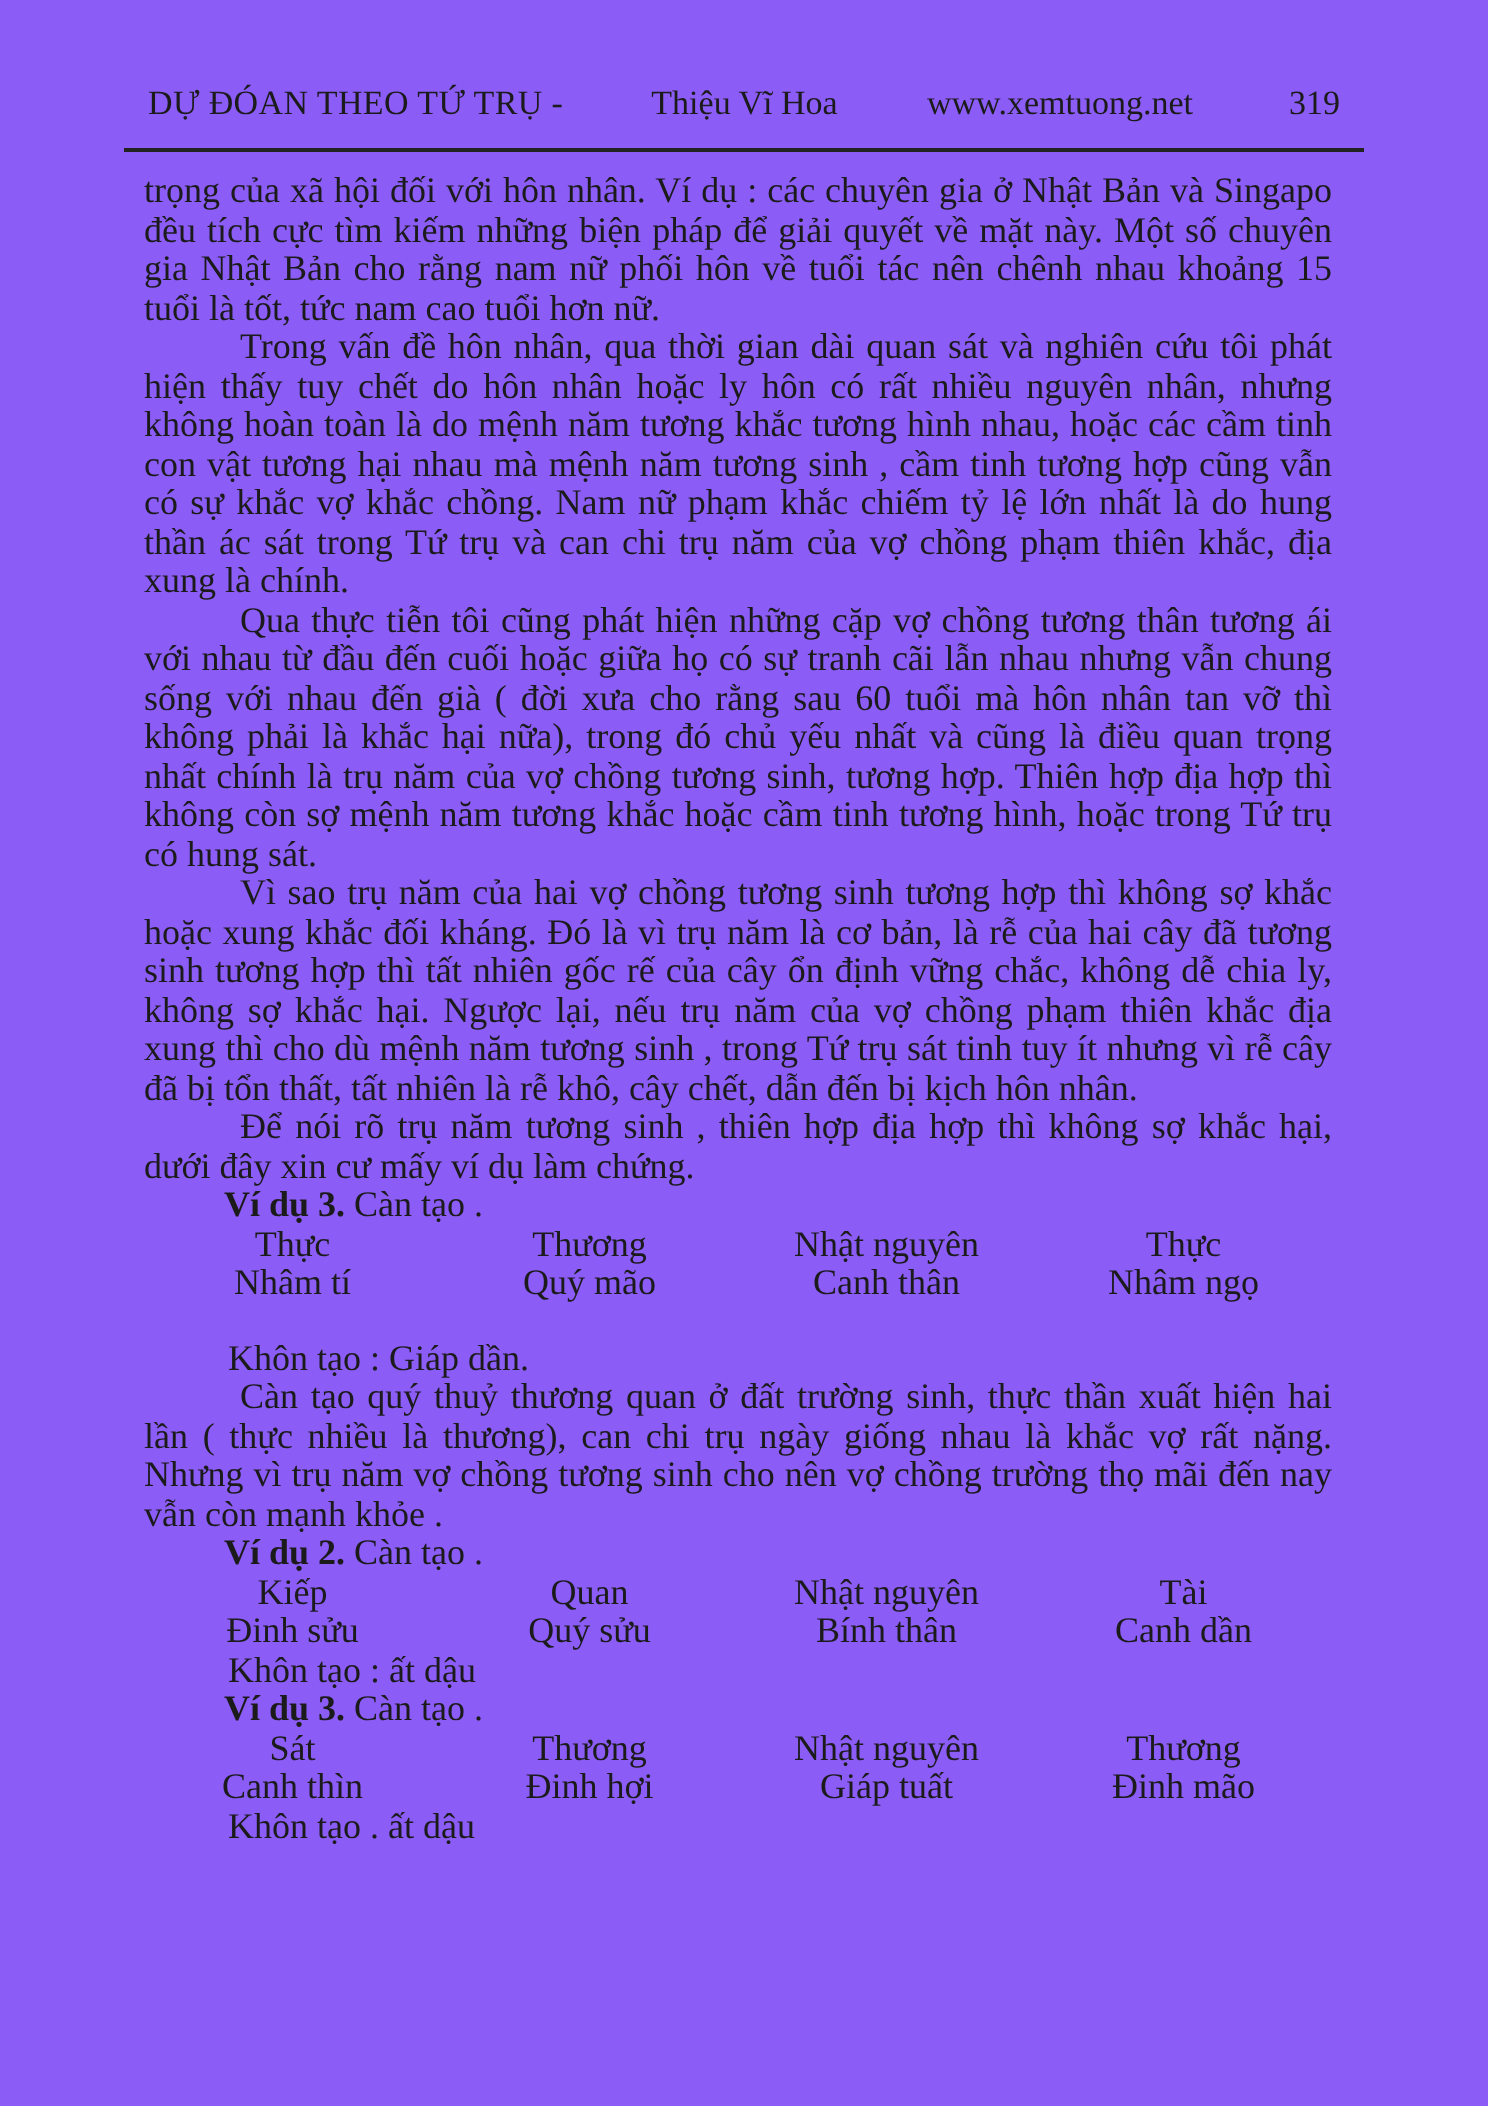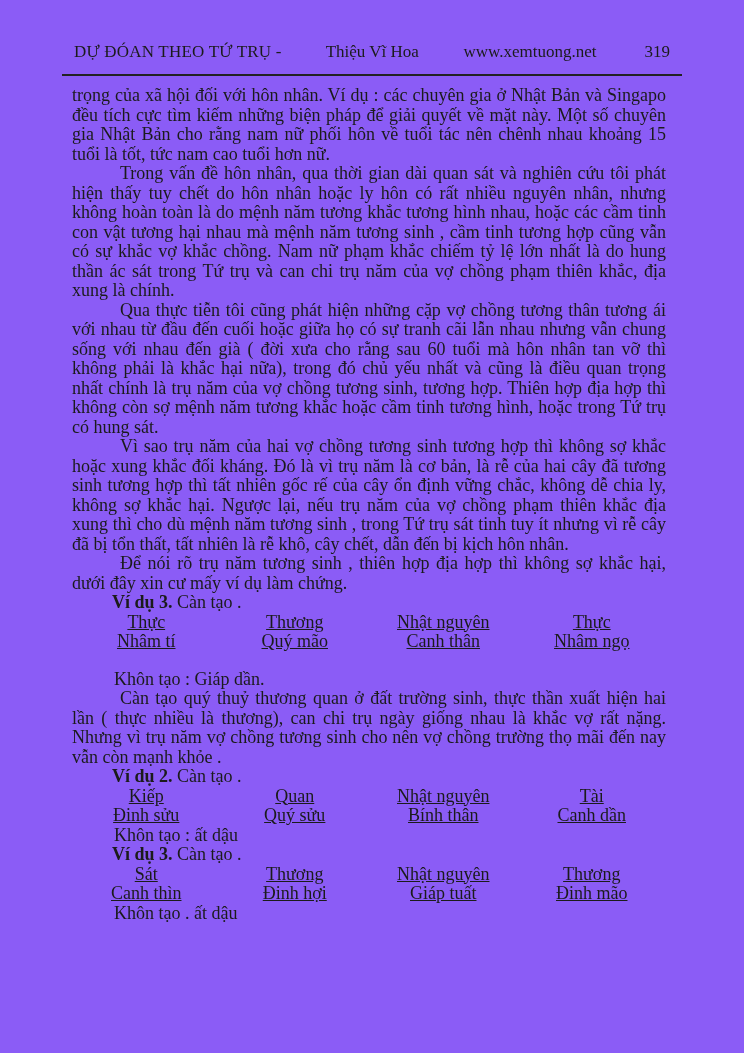--- a/index.html
+++ b/index.html
@@ -41,21 +41,21 @@
   }
   p{margin:0;}
   .indent{text-indent:48px;}
   .ex-title{text-indent:40px;text-align:left;}
   .ex-title .lbl{font-weight:bold;}
   .row4{
     display:grid;
     grid-template-columns:1fr 1fr 1fr 1fr;
     text-align:center;
   }
-  .row4 .cell{text-decoration:underline;}
+  .row4 .cell{}
   .note{text-indent:42px;text-align:left;}
   .note.gap-above{margin-top:18px;}
 </style>
 </head>
 <body>
 
 <div class="page">
 
   <div class="header">
     <span class="title">DỰ ĐÓAN THEO TỨ TRỤ -</span>

